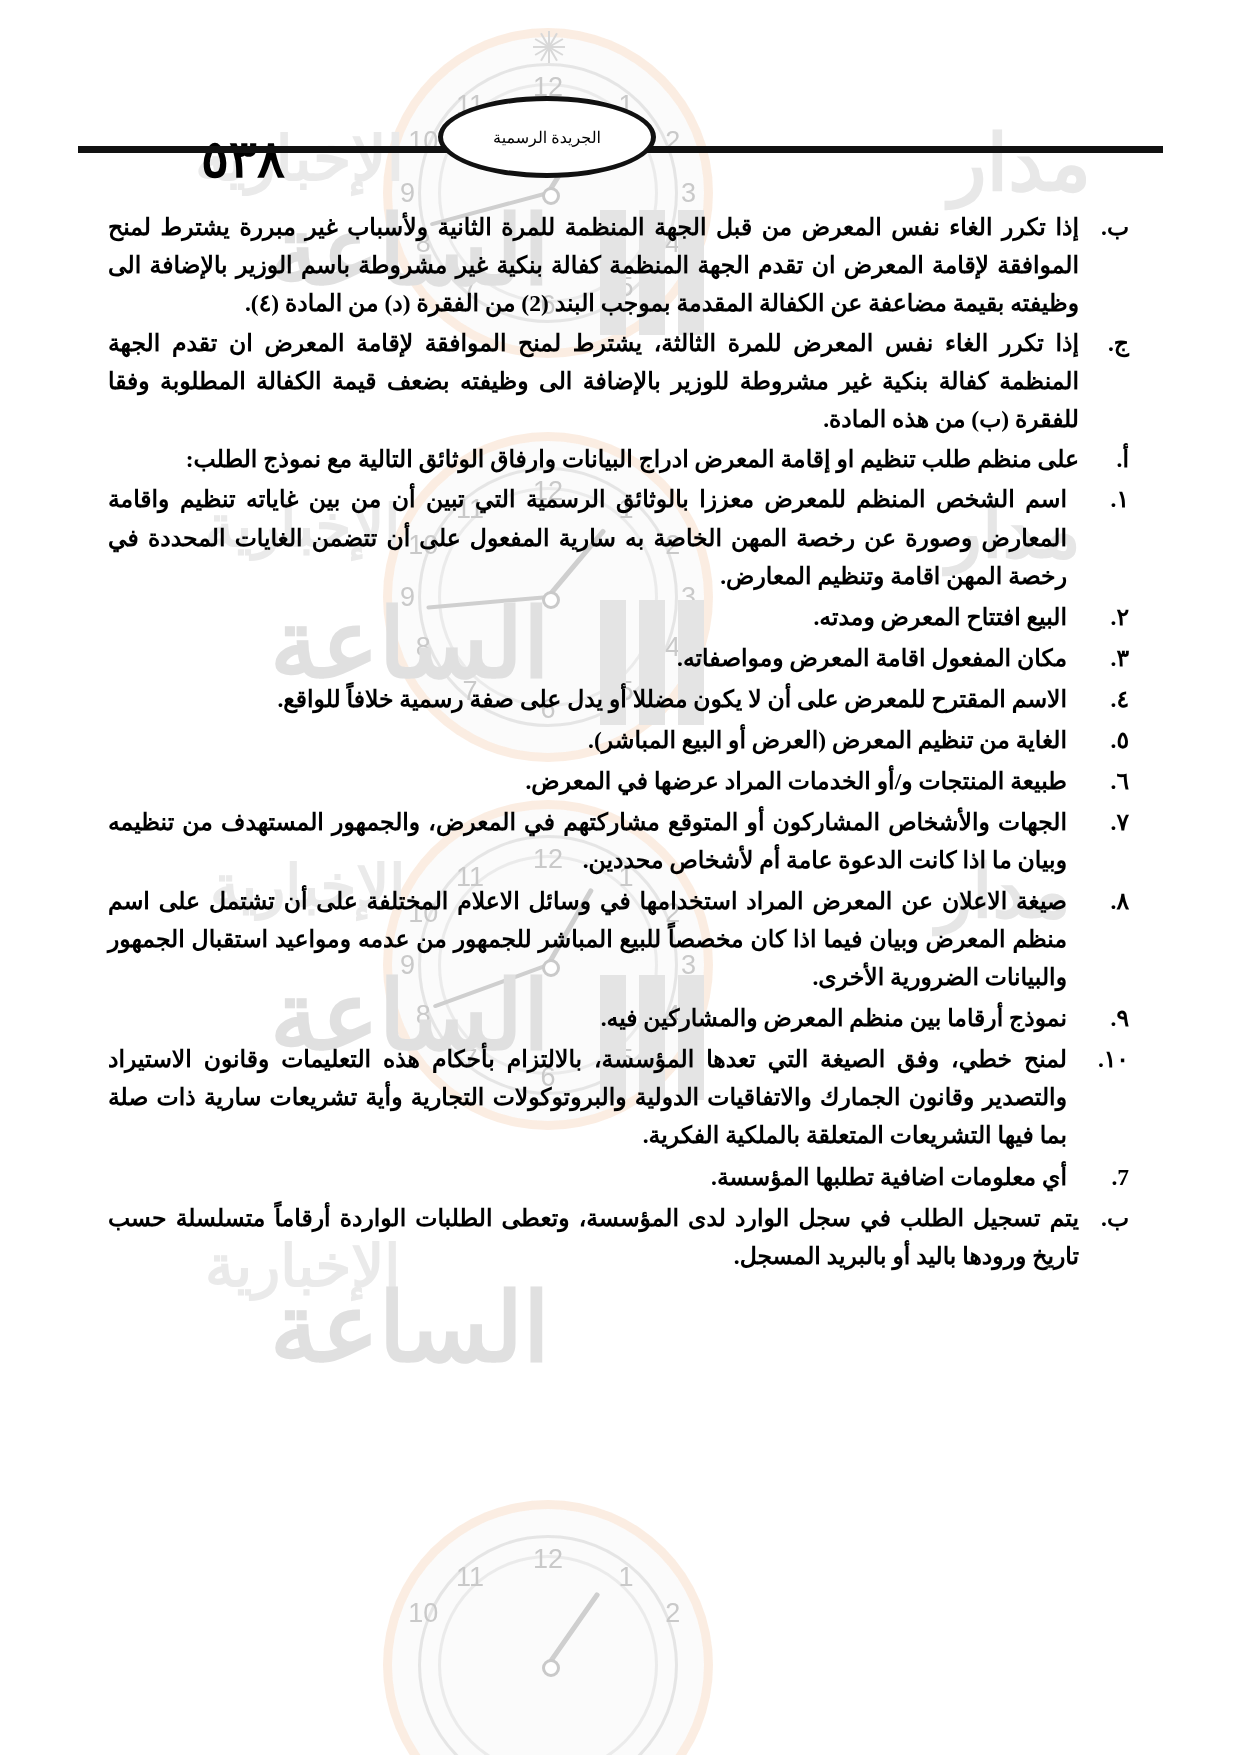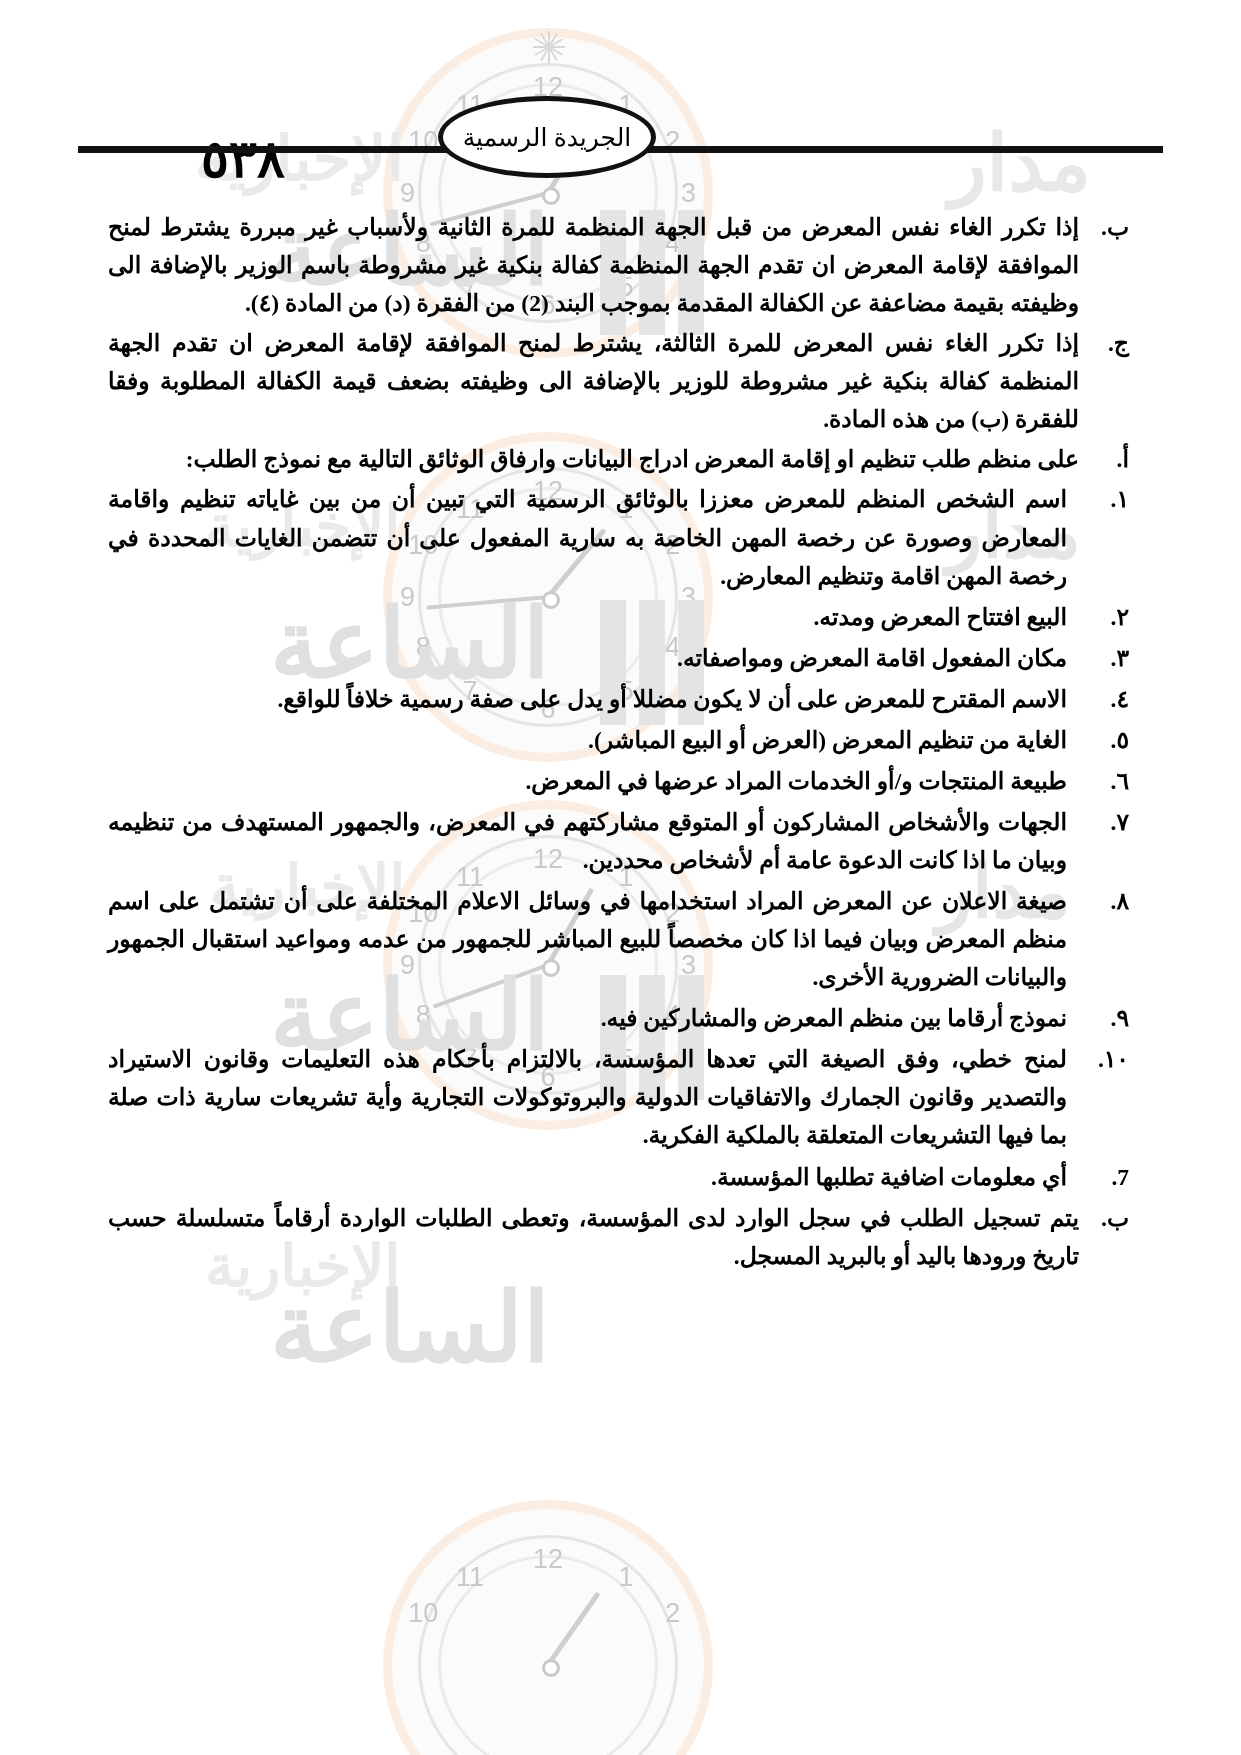--- a/index.html
+++ b/index.html
@@ -65,21 +65,21 @@
     text-align:center;font-size:52px;font-weight:bold;
     letter-spacing:2px;line-height:1;
   }
   .rule{
     position:absolute;left:0;right:0;top:72px;height:7px;background:#111;
   }
   .badge{
     position:absolute;left:360px;top:22px;
     width:208px;height:72px;border:5px solid #111;border-radius:50%;
     background:#fff;display:flex;align-items:center;justify-content:center;
-    font-size:25px;
+    font-size:16px;
   }
 
   
   .body{
     position:absolute;top:208px;right:112px;left:108px;
     font-size:23.5px;font-weight:bold;line-height:1.62;
     text-align:justify;text-justify:inter-word;
   }
 
   .row{display:flex;align-items:flex-start;margin-bottom:2px;}

